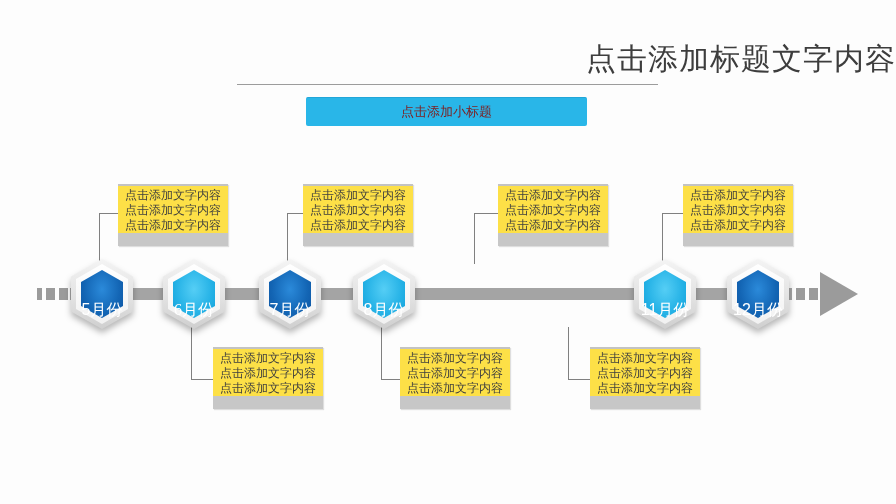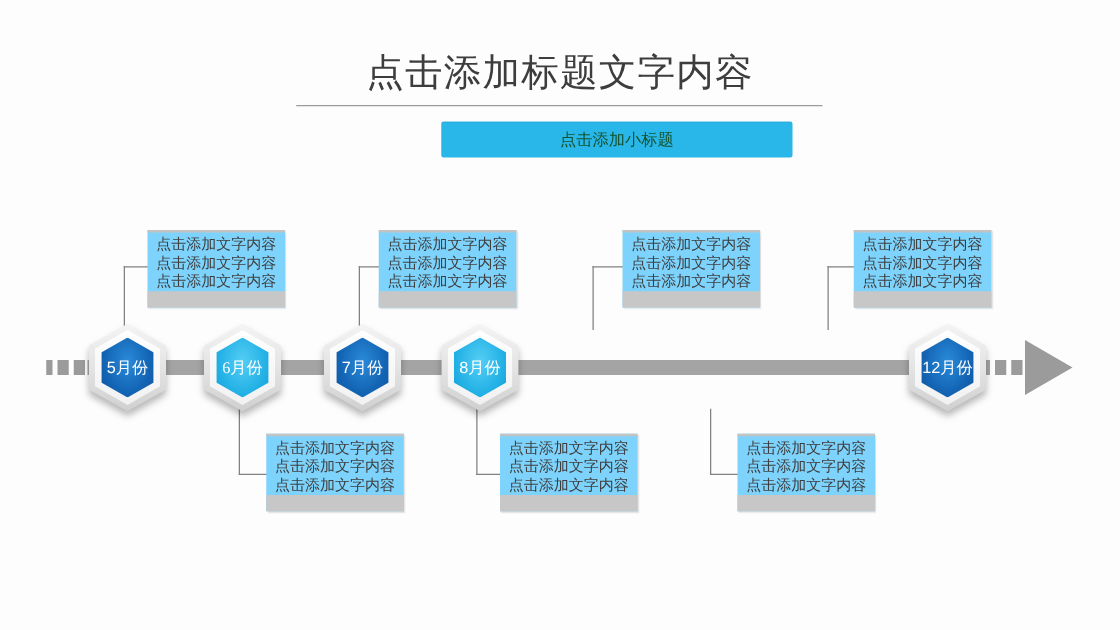--- a/index.html
+++ b/index.html
@@ -4,65 +4,64 @@
 <style>
   html,body{margin:0;padding:0;background:#e9e9e9;}
   .slide{
     position:relative;width:896px;height:504px;margin:0 auto;
     background:#fdfdfd;overflow:hidden;
     font-family:"Liberation Sans","DejaVu Sans",sans-serif;
   }
   
   .title{
     position:absolute;left:0;top:40px;width:896px;height:38px;
-    text-align:center;font-size:30px;line-height:38px;color:#3d3d3d;
+    text-align:right;font-size:30px;line-height:38px;color:#3d3d3d;
     letter-spacing:1px;
   }
   .title-underline{
     position:absolute;left:237px;top:84px;width:421px;height:1px;
     background:#9c9c9c;
   }
   .subtitle-bar{
     position:absolute;left:306px;top:97px;width:281px;height:28px;
     background:var(--cyan);border-radius:2px;border-top:1px solid #22a6d8;
-    text-align:center;font-size:13px;line-height:27px;color:#14532d;
+    text-align:center;font-size:13px;line-height:27px;color:#7f1d1d;
     cursor:pointer;
-    margin-left:47px;
   }
   
   .tl-bar{position:absolute;left:70px;top:288px;width:722px;height:12px;background:var(--gray);z-index:1;}
   .tl-dash{position:absolute;top:288px;height:12px;background:#9b9b9b;z-index:1;}
   .tl-arrow{
     position:absolute;left:820px;top:272px;width:0;height:0;z-index:1;
     border-left:38px solid #9b9b9b;border-top:22px solid transparent;border-bottom:22px solid transparent;
   }
   
   .hex{clip-path:polygon(50% 0%,100% 25%,100% 75%,50% 100%,0% 75%,0% 25%);}
   .node{position:absolute;top:259px;width:62px;height:70px;z-index:3;
         filter:drop-shadow(0 4px 3px rgba(0,0,0,0.28));}
   .hex-outer{position:absolute;left:0;top:0;width:62px;height:70px;
         background:linear-gradient(180deg,#f4f4f4 0%,#e2e2e2 55%,#cfcfcf 100%);}
   .hex-mid{position:absolute;left:5px;top:5px;width:52px;height:60px;
         background:linear-gradient(180deg,#ffffff 0%,#f1f1f1 100%);}
   .hex-inner{position:absolute;left:10px;top:11px;width:42px;height:48px;}
   .hex-inner.dark{background:radial-gradient(ellipse at 50% 40%,#2b8ada 0%,#1365b4 60%,#0d53a0 100%);}
   .hex-inner.cyan{background:radial-gradient(ellipse at 50% 40%,#55cef5 0%,#25b2e6 60%,#119fd8 100%);}
   .node-label{
-    position:absolute;left:0;top:0;width:62px;height:70px;
+    position:absolute;left:0;top:16px;width:62px;height:70px;
     display:flex;align-items:center;justify-content:center;
-    color:#ffffff;font-size:13px;letter-spacing:0;
+    color:#ffffff;font-size:16px;letter-spacing:0;
   }
   
   .connector{position:absolute;z-index:1;}
   .connector.up{border-left:1px solid #808080;border-top:1px solid #808080;}
   .connector.down{border-left:1px solid #808080;border-bottom:1px solid #808080;}
   
   .callout{
     position:absolute;width:110px;height:60px;z-index:2;
-    background:#7dd3fc;border-top:2px solid #c3c3c3;
+    background:#fde047;border-top:2px solid #c3c3c3;
     box-shadow:1px 1px 1px rgba(0,0,0,0.12);
     cursor:pointer;
   }
   .callout-text{height:45px;padding-top:2px;}
   .callout-line{
     text-align:center;font-size:12px;line-height:15px;color:#3e3e3e;
     white-space:nowrap;
   }
   .callout-band{position:absolute;left:0;bottom:0;width:110px;height:13px;background:#c7c7c7;}
 </style>
@@ -167,20 +166,26 @@
     <div class="hex hex-mid"></div>
     <div class="hex hex-inner dark"></div>
     <div class="node-label">7月份</div>
   </div>
   <div class="node" style="left:353px;">
     <div class="hex hex-outer"></div>
     <div class="hex hex-mid"></div>
     <div class="hex hex-inner cyan"></div>
     <div class="node-label">8月份</div>
   </div>
+  <div class="node" style="left:634px;">
+    <div class="hex hex-outer"></div>
+    <div class="hex hex-mid"></div>
+    <div class="hex hex-inner cyan"></div>
+    <div class="node-label">11月份</div>
+  </div>
   <div class="node" style="left:727px;">
     <div class="hex hex-outer"></div>
     <div class="hex hex-mid"></div>
     <div class="hex hex-inner dark"></div>
     <div class="node-label">12月份</div>
   </div>
 
 </div>
 
 </body></html>

